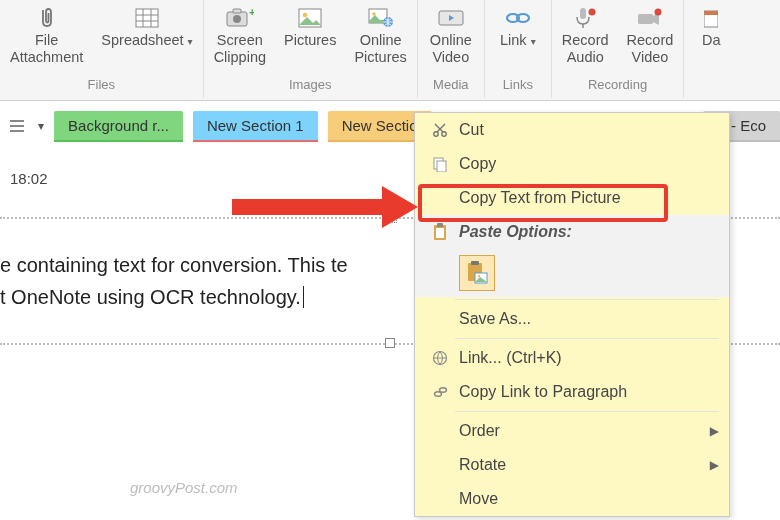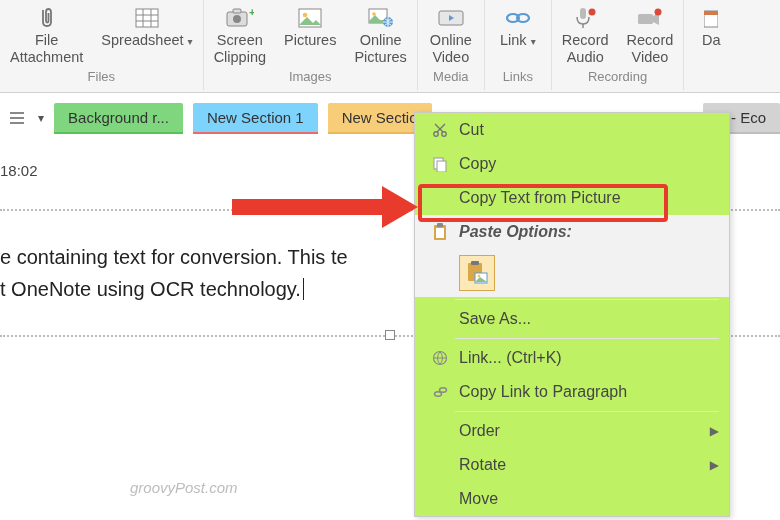--- a/index.html
+++ b/index.html
@@ -5,39 +5,39 @@
   * { box-sizing: border-box; margin: 0; padding: 0; }
   body { font-family: "Segoe UI", Arial, sans-serif; font-size: 14px; color: #444; width: 780px; height: 520px; overflow: hidden; background: #fff; position: relative; }
 
   .ribbon { background: #f5f5f5; border-bottom: 1px solid #d0d0d0; padding: 0 0 2px 0; }
   .ribbon-groups { display: flex; align-items: stretch; }
   .ribbon-group { border-right: 1px solid #e0e0e0; padding: 2px 6px 2px 6px; display: flex; flex-direction: column; align-items: center; }
   .ribbon-buttons { display: flex; gap: 10px; }
   .rbtn { display: flex; flex-direction: column; align-items: center; justify-content: flex-start; min-width: 54px; padding: 4px 4px 0 4px; color: #555; }
   .rbtn .ic { width: 34px; height: 24px; display: flex; align-items: center; justify-content: center; }
   .rbtn .lbls { text-align: center; font-size: 14.5px; line-height: 1.15; margin-top: 2px; }
-  .group-label { font-size: 13px; color: #888; text-align: center; margin-top: 4px; padding-bottom: 4px; }
+  .group-label { font-size: 13px; color: #888; text-align: center; margin-top: 12px; padding-bottom: 4px; }
 
   .tabs-row { display: flex; align-items: center; padding: 10px 0 10px 6px; gap: 10px; background: #fff; }
   .tool-ico { width: 22px; height: 22px; display: flex; align-items: center; justify-content: center; }
   .tab { padding: 6px 14px; border-radius: 2px 2px 0 0; font-size: 15px; color: #333; white-space: nowrap; text-align: center; }
   .tab.green  { background: #7fd67f; box-shadow: 0 2px 0 #58c258; }
   .tab.red    { background: #7dd3fc; box-shadow: 0 2px 0 #e86c6c; }
   .tab.yellow { background: #f7cd7a; box-shadow: 0 2px 0 #eab75a; }
   .tab.grey   { background: #d3d3d3; box-shadow: 0 2px 0 #bdbdbd; }
 
   .page { position: relative; padding-top: 20px; }
-  .timestamp { font-size: 15px; color: #444; }
+  .timestamp { font-size: 15px; color: #444; margin-left: 10px; }
   .dotted-box { margin: 30px 0 0 0; border-top: 2px dotted #bbb; border-bottom: 2px dotted #bbb; padding: 30px 10px 30px 0; position: relative; }
   .handle-top { position: absolute; top: -6px; left: 50%; transform: translateX(-50%); width: 14px; height: 10px; background: #fff; border: 1px dotted #999; }
   .handle-bot { position: absolute; bottom: -5px; left: 50%; transform: translateX(-50%); width: 10px; height: 10px; background: #fff; border: 1px solid #888; }
   .body-text { font-size: 20px; color: #222; line-height: 1.6; }
   .caret { border-left: 1.5px solid #222; margin-left: 2px; }
 
-  .ctx { position: absolute; left: 414px; top: 112px; width: 316px; background: #bef264; border: 1px solid #c9c9c9; box-shadow: 2px 2px 6px rgba(0,0,0,0.15); }
+  .ctx { position: absolute; left: 414px; top: 112px; width: 316px; background: #fef9c3; border: 1px solid #c9c9c9; box-shadow: 2px 2px 6px rgba(0,0,0,0.15); }
   .ctx-row { display: flex; align-items: center; height: 34px; padding: 0 10px 0 10px; font-size: 16px; color: #454545; }
   .ctx-ico { width: 30px; display: flex; align-items: center; justify-content: center; }
   .ctx-label { flex: 1; padding-left: 4px; }
   .ctx-sub { width: 16px; color: #666; font-size: 12px; text-align: right; }
   .ctx-sep { height: 1px; background: #e3e3e3; margin: 2px 10px 2px 40px; }
   .ctx-header { font-weight: 600; color: #555; font-style: italic; }
   .paste-row { height: 48px; padding-left: 44px; display: flex; align-items: center; }
   .paste-btn { width: 36px; height: 36px; border: 1px solid #d9a64a; background: #fde9b8; display: flex; align-items: center; justify-content: center; }
 
   .highlight-box { position: absolute; left: 418px; top: 184px; width: 250px; height: 38px; border: 4px solid #e83b2d; border-radius: 4px; pointer-events: none; }

